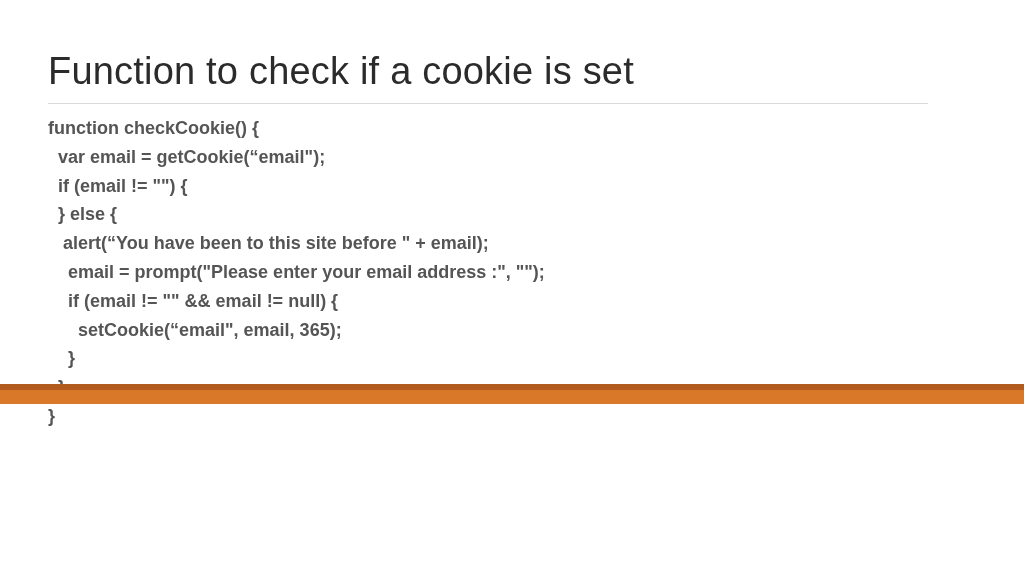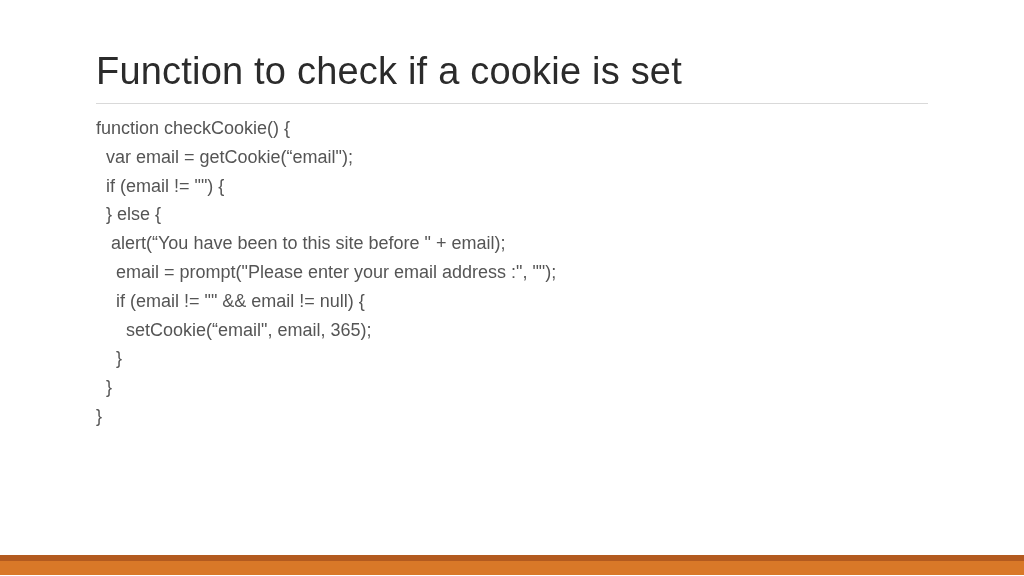--- a/index.html
+++ b/index.html
@@ -1,20 +1,20 @@
 <!DOCTYPE html>
 <html><head>
 <meta charset="utf-8">
 <style>
   * { margin: 0; padding: 0; box-sizing: border-box; }
   html, body { width: 1024px; height: 576px; background: #fff; font-family: "Segoe UI Light", "Segoe UI", "Helvetica Neue", Arial, sans-serif; overflow: hidden; }
-  .slide { position: relative; width: 1024px; height: 575px; padding: 50px 96px 0 96px; }
+  .slide { position: relative; width: 1024px; height: 404px; padding: 50px 96px 0 48px; }
   .title { font-size: 38px; font-weight: 300; color: #2b2b2b; letter-spacing: 0.2px; }
   .hr { height: 1px; background: #d9d9d9; margin-top: 10px; margin-bottom: 10px; }
-  .code { font-family: "Segoe UI", "Helvetica Neue", Arial, sans-serif; font-size: 18px; line-height: 1.6; color: #555; font-weight: 400; }
+  .code { font-family: "Segoe UI", "Helvetica Neue", Arial, sans-serif; font-size: 18px; line-height: 1.6; color: #555; font-weight: 700; }
   .code .line { white-space: pre; }
   .footer { position: absolute; left: 0; bottom: 0; width: 100%; }
   .footer .bar1 { height: 6px; background: #b35a1f; }
   .footer .bar2 { height: 14px; background: #d97828; }
 </style>
 </head>
 <body>
 
 <div class="slide">
   <div class="title">Function to check if a cookie is set</div>

